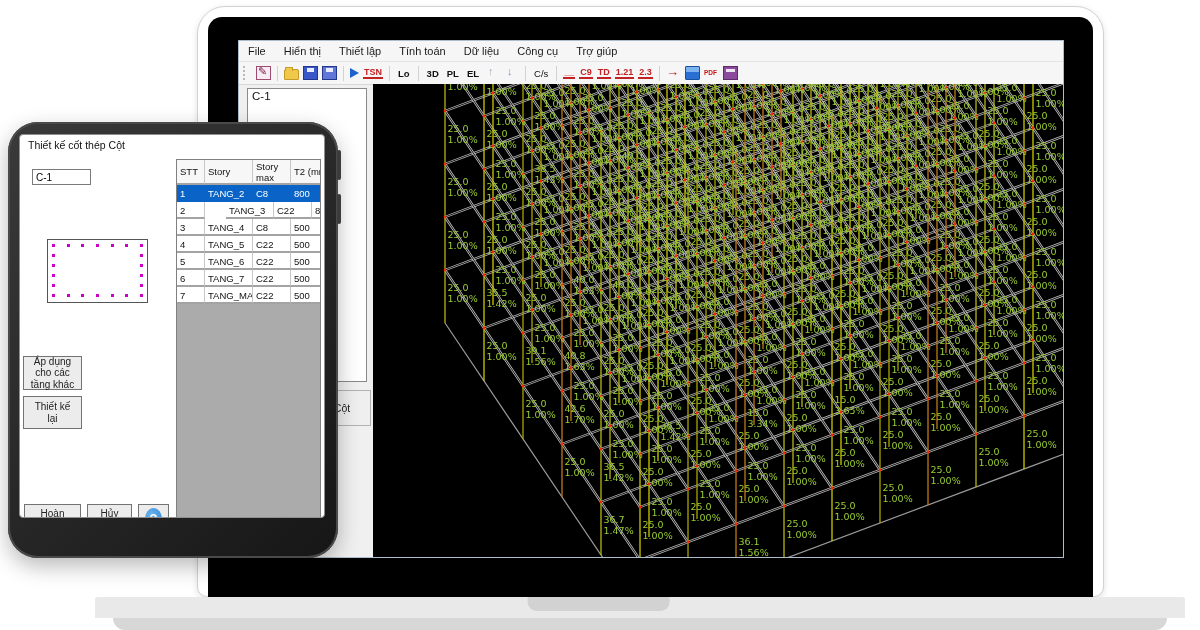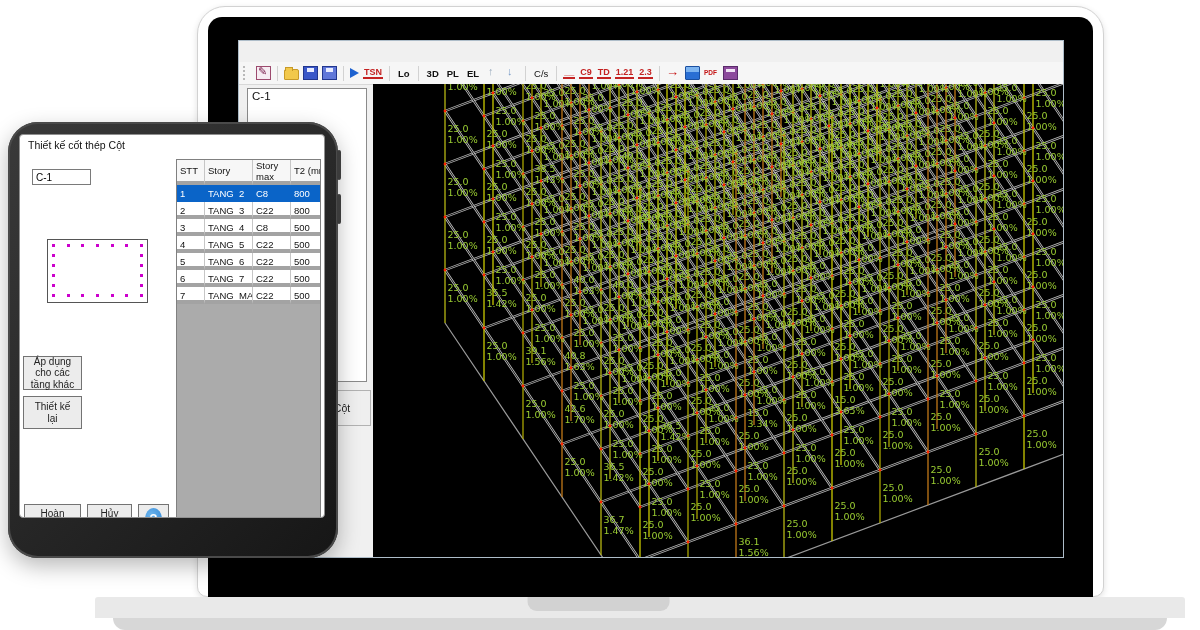--- a/index.html
+++ b/index.html
@@ -69,39 +69,48 @@
   .rebar-dot{position:absolute;width:3px;height:3px;}
   .dlg-btn{position:absolute;background:#ececec;border:1px solid #737373;font-size:10px;color:#222;
     display:flex;align-items:center;justify-content:center;text-align:center;box-sizing:border-box;line-height:1.15;
     font-family:"Liberation Sans",sans-serif;}
   .help-circle{width:23px;height:23px;border-radius:50%;background:radial-gradient(circle at 35% 30%,#6cb4ec,#1f7ad0);
     color:#fff;font-weight:700;font-size:13px;display:flex;align-items:center;justify-content:center;}
 
   .grid-table{position:absolute;left:156px;top:24px;width:145px;height:382px;background:#ababab;border:1px solid #808080;
     box-sizing:border-box;overflow:hidden;}
   .gt-row{display:flex;background:#fff;}
-  .gt-cell{font-size:9.5px;color:#111;padding:1px 3px;border-right:1px solid #c6c6c6;border-bottom:4px solid #a3a3a3;
+  .gt-cell{font-size:9.5px;color:#111;padding:1px 3px;border-right:1px solid #c6c6c6;border-bottom:2px solid #a3a3a3;
     box-sizing:border-box;flex:none;overflow:hidden;white-space:pre-line;}
   .gt-head .gt-cell{height:25px;background:#f7f7f7;display:flex;align-items:center;}
   .gt-body .gt-cell{height:17px;line-height:15px;}
   .gt-sel{background:#0a64c8 !important;}
   .gt-sel .gt-cell{background:#0a64c8;color:#fff;border-color:#0a64c8;}
 </style>
 </head>
 <body>
 
 <div class="stage">
 
   <div class="abs laptop-screen"></div>
   <div class="abs laptop-bezel"></div>
   <div class="abs laptop-base-top"></div>
   <div class="abs laptop-notch"></div>
   <div class="abs laptop-base-lip"></div>
 
   <div class="abs app-window">
+    <div class="menubar" id="menubar">
+        <span class="menu-item">File</span>
+        <span class="menu-item">Hiển thị</span>
+        <span class="menu-item">Thiết lập</span>
+        <span class="menu-item">Tính toán</span>
+        <span class="menu-item">Dữ liệu</span>
+        <span class="menu-item">Công cụ</span>
+        <span class="menu-item">Trợ giúp</span>
+      </div>
     <div class="toolbar" id="toolbar">
         <span class="grip"></span>
         <span class="icon pen-tool-icon"></span>
         <span class="tb-sep"></span>
         <span class="icon open-folder-icon"></span>
         <span class="icon save-icon"></span>
         <span class="icon save-all-icon"></span>
         <span class="tb-sep"></span>
         <span class="icon run-icon"></span>
         <span class="tb-red">TSN</span>
@@ -545,21 +554,21 @@
           </div>
           <div class="gt-body">
             <div class="gt-row gt-sel">
               <div class="gt-cell" style="width: 28px;">1</div>
               <div class="gt-cell" style="width: 48px;">TANG_2</div>
               <div class="gt-cell" style="width: 38px;">C8</div>
               <div class="gt-cell" style="width: 46px;">800</div>
             </div>
             <div class="gt-row">
               <div class="gt-cell" style="width: 28px;">2</div>
-              <div class="gt-cell" style="width: 48px;">TANG_3</div>
+              <div class="gt-cell" style="width: 48px; margin-left: 21px;">TANG_3</div>
               <div class="gt-cell" style="width: 38px;">C22</div>
               <div class="gt-cell" style="width: 46px;">800</div>
             </div>
             <div class="gt-row">
               <div class="gt-cell" style="width: 28px;">3</div>
               <div class="gt-cell" style="width: 48px;">TANG_4</div>
               <div class="gt-cell" style="width: 38px;">C8</div>
               <div class="gt-cell" style="width: 46px;">500</div>
             </div>
             <div class="gt-row">

